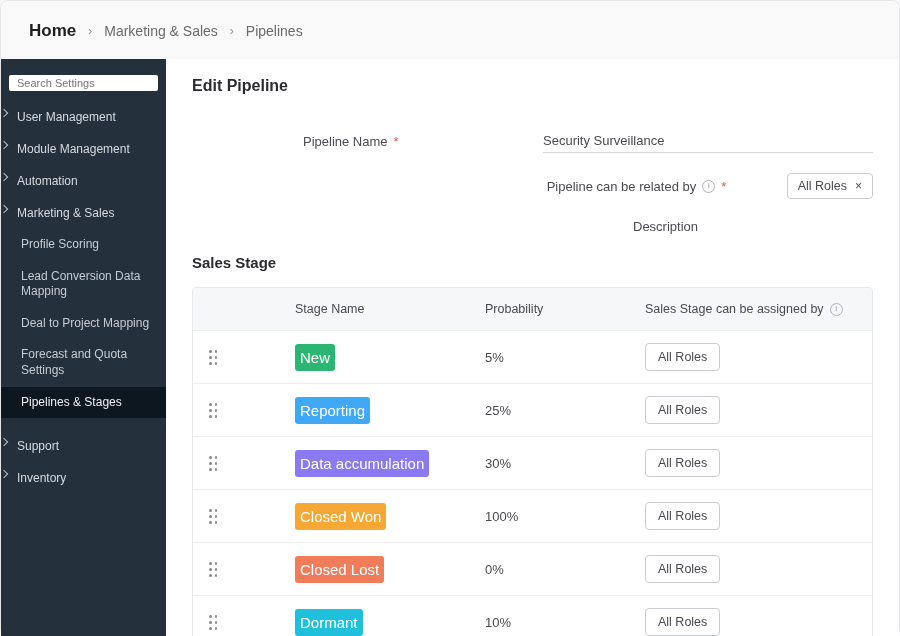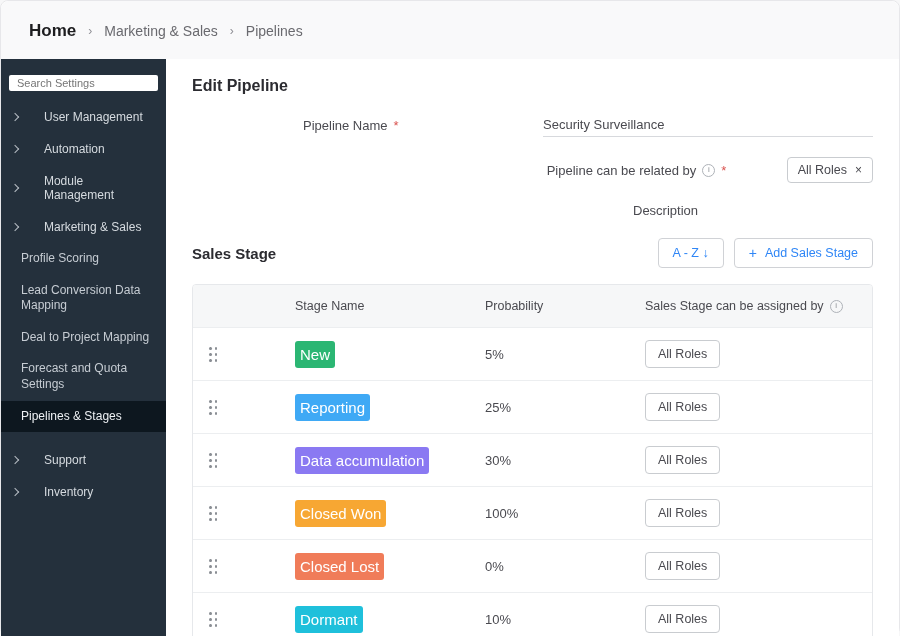--- a/index.html
+++ b/index.html
@@ -5,27 +5,27 @@
   * { box-sizing: border-box; margin: 0; padding: 0; font-family: -apple-system, BlinkMacSystemFont, 'Segoe UI', Arial, sans-serif; }
   body { width: 900px; height: 636px; background: #f7f7f8; overflow: hidden; }
   .app { width: 900px; height: 636px; display:flex; flex-direction:column; background:#fff; border:1px solid #e7e7ea; border-radius:8px; margin:0; }
   .breadcrumb { display:flex; align-items:center; gap:12px; padding:20px 28px 18px; font-size:14px; color:#6a6a6f; background:#f9f9fa; border-radius:8px 8px 0 0; }
   .breadcrumb .home { font-weight:700; font-size:17px; color:#1d1d1f; }
   .breadcrumb .sep { color:#8f8f95; font-size:12px; }
   .body { flex:1; display:flex; background:#fff; }
   .sidebar { width:165px; background:#24303c; padding:8px 0 14px; display:flex; flex-direction:column; }
   .search { margin:6px 8px 10px; }
   .search input { width:100%; height:16px; border:none; border-radius:2px; padding:0 8px; font-size:11px; color:#333; background:#fff; }
-  .nav-item { display:flex; align-items:center; gap:24px; padding:9px 11px; color:#d6dbe0; font-size:12px; cursor:pointer; }
+  .nav-item { display:flex; gap:8px; padding:9px 0; color:#d6dbe0; font-size:12px; cursor:pointer; }
   .nav-item .chev { width:6px; height:6px; border-right:1.5px solid #b7bdc4; border-bottom:1.5px solid #b7bdc4; transform:rotate(-45deg); margin-right:2px; }
   .sub-item { padding:8px 12px 8px 20px; color:#c6ccd3; font-size:12px; line-height:1.3; cursor:pointer; }
   .sub-item.active { background:#0d171f; color:#eef1f4; }
   .sub-divider { height:12px; }
   .main { flex:1; padding:18px 26px 22px 26px; overflow:auto; }
-  .page-title { font-size:16px; font-weight:600; color:#2b2b30; margin-bottom:18px; }
+  .page-title { font-size:16px; font-weight:600; color:#2b2b30; margin-bottom:34px; }
   .form-row { display:flex; align-items:center; margin-bottom:20px;justify-content:flex-end; }
   .form-row .label { width:240px; font-size:13px; color:#4a4a50; display:flex; align-items:center; gap:6px;}
   .form-row .req { color:#d9534f; font-size:13px; }
   .info-icon { width:13px;height:13px;border:1px solid #aeb2b8;border-radius:50%;display:inline-flex;align-items:center;justify-content:center;font-size:8px;color:#8c9096; line-height:1;}
   .underline-input { flex:1; max-width:330px; border:none; border-bottom:1px solid #d7d9dd; padding:4px 0; font-size:13px; color:#4a4a50; background:transparent; outline:none; }
   .tag { display:inline-flex; align-items:center; gap:8px; border:1px solid #c9ccd0; border-radius:4px; padding:5px 10px; font-size:12.5px; color:#4a4a50;}
   .tag .x { font-size:12px; color:#4a4a50; cursor:pointer; }
   .section-title { font-size:15px; font-weight:600; color:#2b2b30; margin:10px 0 16px; display:flex; align-items:center;}
   .section-actions { margin-left:auto; display:flex; gap:10px; }
   .btn-outline { border:1px solid #d0d2d6; background:#fff; border-radius:4px; padding:7px 14px; font-size:12.5px; color:#2f86f6; cursor:pointer; display:flex; align-items:center; gap:8px;}
@@ -57,25 +57,25 @@
     <div class="sidebar">
       <div class="search">
         <input placeholder="Search Settings" style="">
       </div>
       <div class="nav-item">
           <span class="chev"></span>
           <span>User Management</span>
         </div>
       <div class="nav-item">
           <span class="chev"></span>
+          <span>Module Management</span>
+        </div>
+      <div class="nav-item">
+          <span class="chev"></span>
           <span>Automation</span>
-        </div>
-      <div class="nav-item">
-          <span class="chev"></span>
-          <span>Module Management</span>
         </div>
       <div class="nav-item">
           <span class="chev"></span>
           <span>Marketing &amp; Sales</span>
         </div>
 
       <div class="sub-item">Profile Scoring</div>
       <div class="sub-item">Lead Conversion Data Mapping</div>
       <div class="sub-item">Deal to Project Mapping</div>
       <div class="sub-item">Forecast and Quota Settings</div>
@@ -113,29 +113,20 @@
           <span class="x">×</span>
         </div>
       </div>
 
       <div class="form-row">
         <div class="label">Description</div>
       </div>
 
       <div class="section-title">
         <span>Sales Stage</span>
-        <div class="section-actions">
-          <button class="btn-outline">
-              <span>A - Z  ↓</span>
-            </button>
-          <button class="btn-outline">
-              <span class="plus">+</span>
-              <span>Add Sales Stage</span>
-            </button>
-        </div>
       </div>
 
       <div class="table">
         <div class="thead">
           <div></div>
           <div>Stage Name</div>
           <div>Probability</div>
           <div class="th-last">
             <span>Sales Stage can be assigned by</span>
             <span class="info-icon">i</span>

